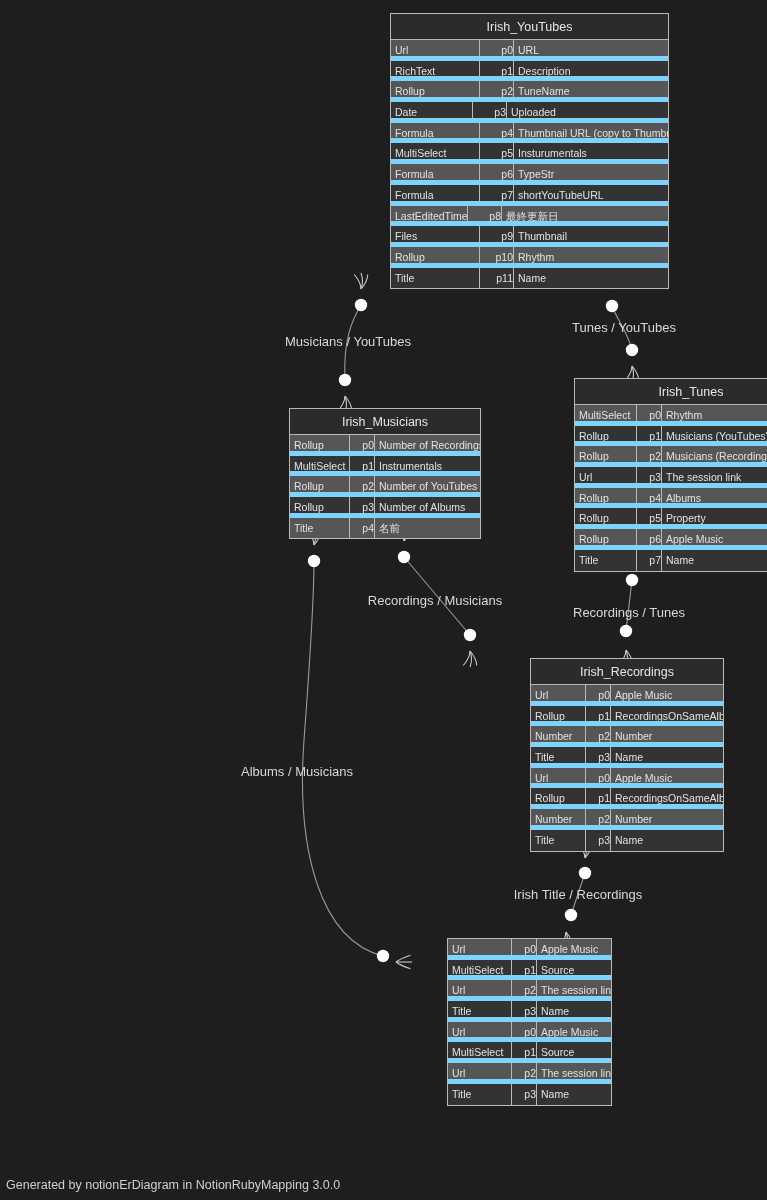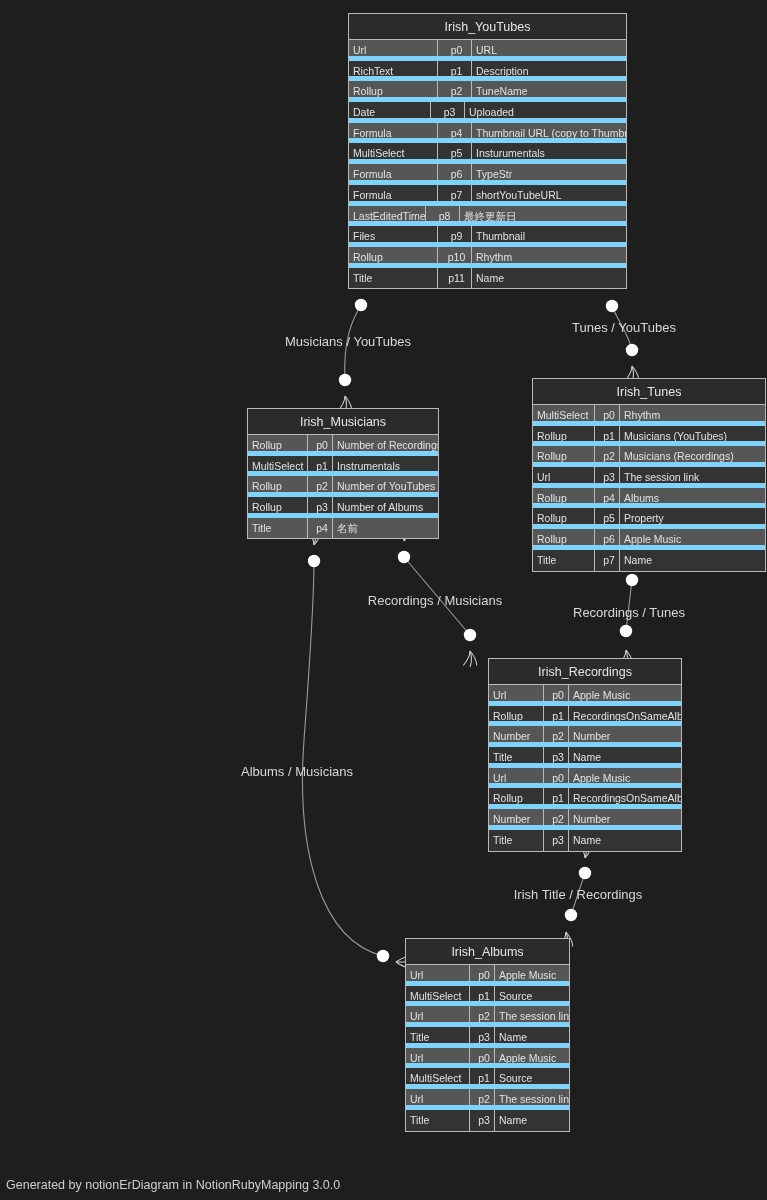--- a/index.html
+++ b/index.html
@@ -20,20 +20,21 @@
     position: absolute;
     left: 0; top: 0;
     width: 767px; height: 1200px;
     pointer-events: none;
   }
   .entity {
     position: absolute;
     border: 1px solid #b9b9b9;
     background: #86efac;
     z-index: 5;
+    margin-left: 42px;
   }
   .entity-title {
     height: 26px;
     line-height: 26px;
     text-align: center;
     color: #e6e6e6;
     font-size: 12.5px;
     background: #2b2b2b;
     border-bottom: 1px solid #b9b9b9;
     white-space: nowrap;
@@ -50,21 +51,21 @@
   .cell {
     color: #e2e2e2;
     font-size: 10.5px;
     line-height: 20.7px;
     padding-left: 4px;
     white-space: nowrap;
     overflow: hidden;
     border-right: 1px solid #b9b9b9;
   }
   .cell.c-name { flex: 0 0 auto; }
-  .cell.c-pid  { flex: 0 0 auto; text-align: center; }
+  .cell.c-pid  { flex: 0 0 auto; text-align: right; }
   .cell.c-label { flex: 1 1 auto; border-right: none; }
 
   .edge-label {
     position: absolute;
     color: #d8d8d8;
     font-size: 13px;
     white-space: nowrap;
     z-index: 8;
     transform: translate(-50%, -50%);
   }
@@ -351,21 +352,20 @@
           <div class="cell c-pid" style="width: 25px;">p2</div>
           <div class="cell c-label">Number</div>
         </div>
         <div class="prop-row shade-b">
           <div class="cell c-name" style="width: 55px;">Title</div>
           <div class="cell c-pid" style="width: 25px;">p3</div>
           <div class="cell c-label">Name</div>
         </div>
       </div>
       <div class="entity" style="left: 405px; top: 938px; width: 165px;">
-        <div class="entity-title">Irish_Albums</div>
         <div class="prop-row shade-a">
           <div class="cell c-name" style="width: 64px;">Url</div>
           <div class="cell c-pid" style="width: 25px;">p0</div>
           <div class="cell c-label">Apple Music</div>
         </div>
         <div class="prop-row shade-b">
           <div class="cell c-name" style="width: 64px;">MultiSelect</div>
           <div class="cell c-pid" style="width: 25px;">p1</div>
           <div class="cell c-label">Source</div>
         </div>

